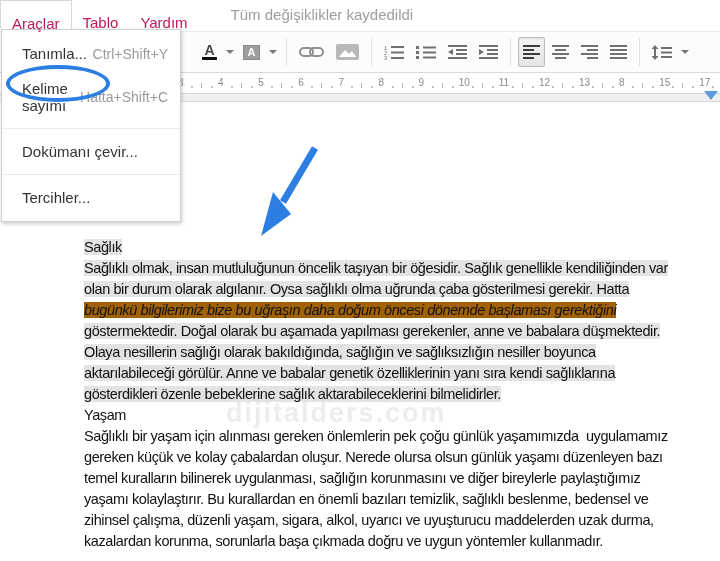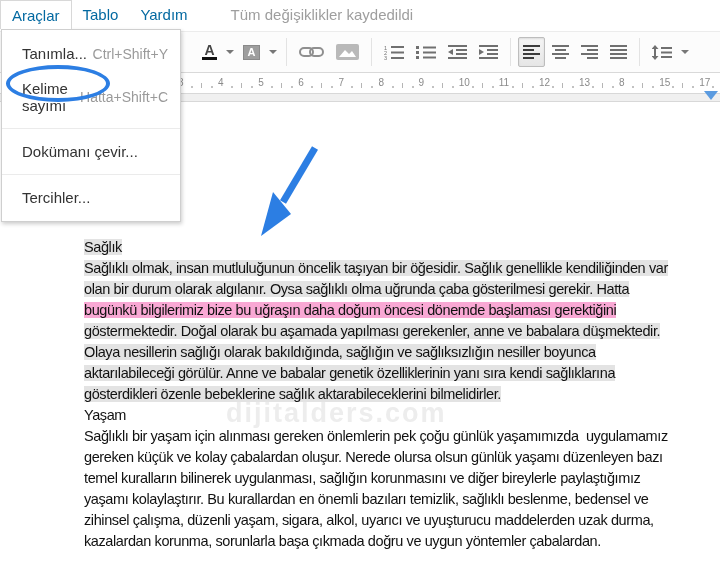--- a/index.html
+++ b/index.html
@@ -4,21 +4,21 @@
 <style>
   * { margin:0; padding:0; box-sizing:border-box; }
   html,body { width:720px; height:561px; }
   body {
     font-family:"Liberation Sans", sans-serif;
     background:#fff; position:relative; overflow:hidden;
     -webkit-font-smoothing:antialiased;
   }
   
   .menubar { position:absolute; left:0; top:0; width:720px; height:29px; background:#fff; display:flex; align-items:center; }
-  .menubar .mitem { font-size:15px; color:#0369a1; padding:0 11px; height:29px; line-height:29px; cursor:default; }
+  .menubar .mitem { font-size:15px; color:#be185d; padding:8px 11px; height:29px; line-height:29px; cursor:default; }
   .menubar .mitem.open { background:#fff; border:1px solid #d8d8d8; border-bottom:none; position:relative; z-index:60; }
   .menubar .status { font-size:15px; color:#9e9e9e; margin-left:32px; }
   
   .toolbar { position:absolute; left:0; top:31px; width:720px; height:42px; background:#fcfcfc;
              border-top:1px solid #ececec; border-bottom:1px solid #d9d9d9;
              display:flex; align-items:center; padding-left:196px; }
   .tbtn { height:30px; display:flex; align-items:center; justify-content:center; padding:0 4px; margin:0 1px; border:1px solid transparent; border-radius:2px; }
   .tbtn.active { background:linear-gradient(#f5f5f5,#e6e6e6); border:1px solid #bdbdbd; box-shadow:inset 0 1px 2px rgba(0,0,0,.1); }
   .caret { width:0; height:0; border-left:4px solid transparent; border-right:4px solid transparent; border-top:4px solid #777; margin:0 3px; }
   .tsep { width:1px; height:28px; background:#e3e3e3; margin:0 6px; }
@@ -239,32 +239,32 @@
       <span class="rdot" style="left: 712.325px;"></span>
     </div>
   <div class="margin-marker" id="margin-marker" style="left: 704px; border-top-color: rgb(91, 155, 224);"></div>
 </div>
 
 <div class="watermark">dijitalders.com</div>
 <div class="doc" id="doc">
     <div class="docline"><span class="hl" style="background: rgb(227, 227, 227);">Sağlık</span></div>
     <div class="docline"><span class="hl" style="background: rgb(227, 227, 227);">Sağlıklı olmak, insan mutluluğunun öncelik taşıyan bir öğesidir. Sağlık genellikle kendiliğinden var</span></div>
     <div class="docline"><span class="hl" style="background: rgb(227, 227, 227);">olan bir durum olarak algılanır. Oysa sağlıklı olma uğrunda çaba gösterilmesi gerekir. Hatta</span></div>
-    <div class="docline"><span class="hl" style="background: #f9a8d4;">bugünkü bilgilerimiz bize bu uğraşın daha doğum öncesi dönemde başlaması gerektiğini</span></div>
+    <div class="docline"><span class="hl" style="background: #a16207; font-style: italic;">bugünkü bilgilerimiz bize bu uğraşın daha doğum öncesi dönemde başlaması gerektiğini</span></div>
     <div class="docline"><span class="hl" style="background: rgb(227, 227, 227);">göstermektedir. Doğal olarak bu aşamada yapılması gerekenler, anne ve babalara düşmektedir.</span></div>
     <div class="docline"><span class="hl" style="background: rgb(227, 227, 227);">Olaya nesillerin sağlığı olarak bakıldığında, sağlığın ve sağlıksızlığın nesiller boyunca</span></div>
     <div class="docline"><span class="hl" style="background: rgb(227, 227, 227);">aktarılabileceği görülür. Anne ve babalar genetik özelliklerinin yanı sıra kendi sağlıklarına</span></div>
     <div class="docline"><span class="hl" style="background: rgb(227, 227, 227);">gösterdikleri özenle bebeklerine sağlık aktarabileceklerini bilmelidirler.</span></div>
     <div class="docline"><span>Yaşam</span></div>
     <div class="docline"><span>Sağlıklı bir yaşam için alınması gereken önlemlerin pek çoğu günlük yaşamımızda  uygulamamız</span></div>
     <div class="docline"><span>gereken küçük ve kolay çabalardan oluşur. Nerede olursa olsun günlük yaşamı düzenleyen bazı</span></div>
     <div class="docline"><span>temel kuralların bilinerek uygulanması, sağlığın korunmasını ve diğer bireylerle paylaştığımız</span></div>
     <div class="docline"><span>yaşamı kolaylaştırır. Bu kurallardan en önemli bazıları temizlik, sağlıklı beslenme, bedensel ve</span></div>
     <div class="docline"><span>zihinsel çalışma, düzenli yaşam, sigara, alkol, uyarıcı ve uyuşturucu maddelerden uzak durma,</span></div>
-    <div class="docline"><span>kazalardan korunma, sorunlarla başa çıkmada doğru ve uygun yöntemler çabalardan.</span></div>
+    <div class="docline"><span>kazalardan korunma, sorunlarla başa çıkmada doğru ve uygun yöntemler kullanmadır.</span></div>
   </div>
 
 <div class="dropdown">
   <div id="menu-items">
       <div class="ditem">
         <span>Tanımla...</span>
         <span class="shortcut">Ctrl+Shift+Y</span>
       </div>
       <div class="ditem">
         <span>Kelime sayımı</span>

